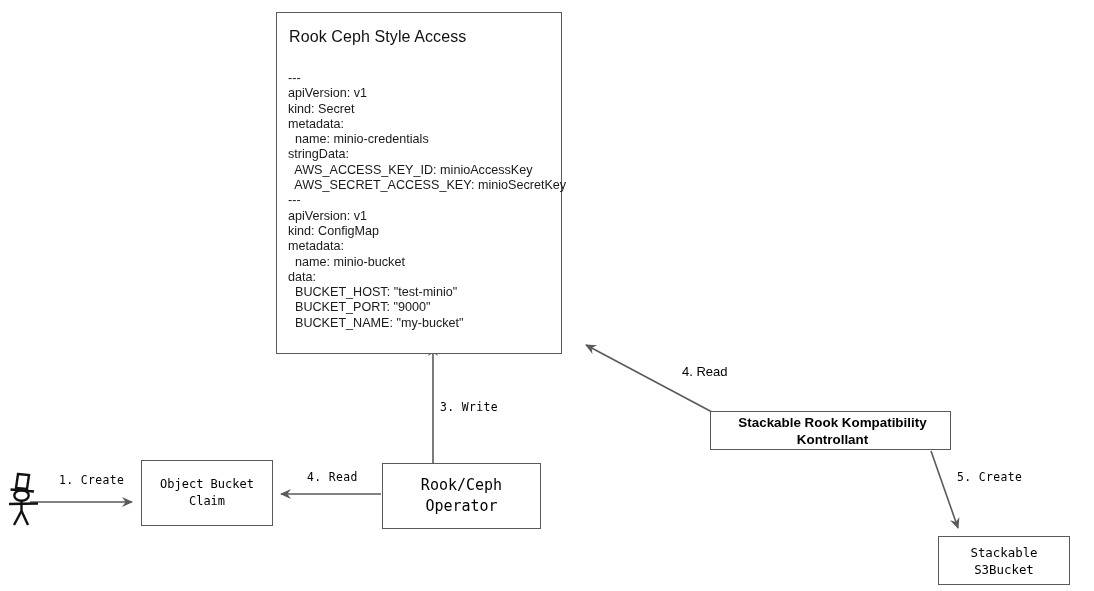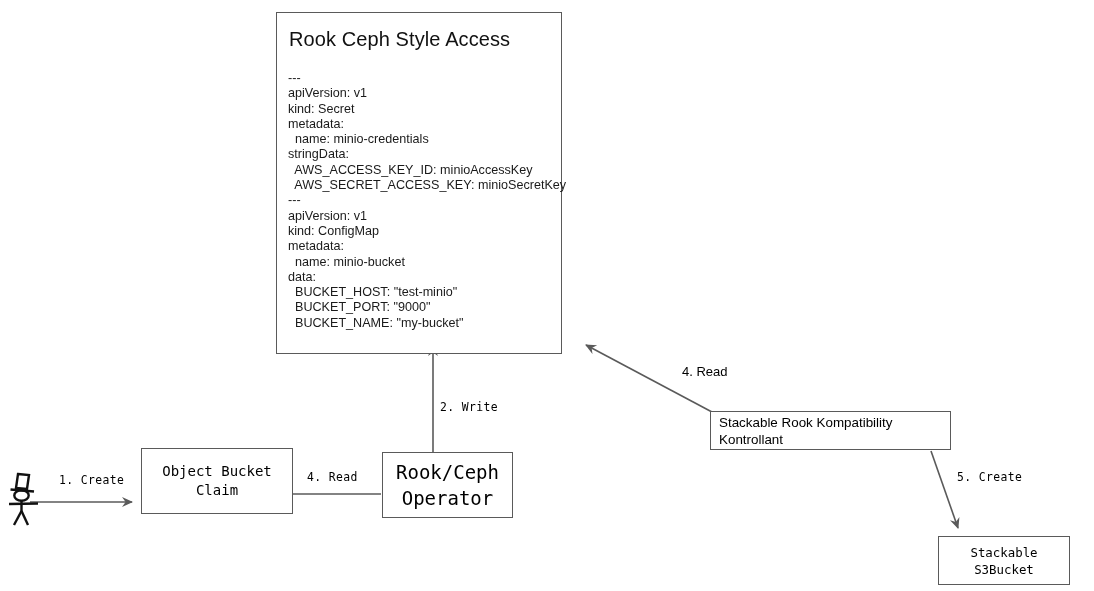--- a/index.html
+++ b/index.html
@@ -43,56 +43,57 @@
     transform: translateY(-50%);
     text-align: center;
     white-space: pre-line;
     color: #000000;
     line-height: 1.38;
   }
   .node-label-left {
     position: absolute;
     left: 8px; right: 4px; top: 50%;
     transform: translateY(-50%);
-    text-align: left;
+    text-align: center;
     color: #000000;
     line-height: 1.3;
+    font-weight: bold;
   }
 
   
   #yaml-card {
     left: 276px;
     top: 12px;
     width: 286px;
     height: 342px;
     border: 1.4px solid #5a5a5a;
   }
   #yaml-title {
     position: absolute;
     left: 12px;
     top: 15px;
-    font-size: 20px;
+    font-size: 16px;
     color: #111111;
     letter-spacing: 0.1px;
     white-space: nowrap;
   }
   #yaml-body {
     position: absolute;
     left: 11px;
     top: 58px;
     right: 2px;
     font-size: 12.6px;
     line-height: 15.3px;
     color: #1a1a1a;
     white-space: pre;
   }
 
   
-  #obc-node   { left: 141px; top: 448px; width: 152px; height: 66px; font-size: 14px; }
-  #op-node    { left: 382px; top: 452px; width: 131px; height: 66px; font-size: 19px; }
+  #obc-node   { left: 141px; top: 460px; width: 132px; height: 66px; font-size: 12px; }
+  #op-node    { left: 382px; top: 463px; width: 159px; height: 66px; font-size: 15px; }
   #srkk-node  { left: 710px; top: 411px; width: 241px; height: 39px; font-size: 13.4px; }
   #s3b-node   { left: 938px; top: 536px; width: 132px; height: 49px; font-size: 12.4px; }
 
   
   .edge-label {
     position: absolute;
     color: #000000;
     white-space: nowrap;
   }
   .edge-label.mono {
@@ -200,17 +201,17 @@
   <div class="node sans" id="srkk-node">
     <div class="node-label-left">Stackable Rook Kompatibility Kontrollant</div>
   </div>
 
   <div class="node mono" id="s3b-node">
     <div class="node-label-center">Stackable S3Bucket</div>
   </div>
 
   <div class="edge-label mono" id="lbl-create1">1. Create</div>
   <div class="edge-label mono" id="lbl-read2">4. Read</div>
-  <div class="edge-label mono" id="lbl-write3">2. Write</div>
+  <div class="edge-label mono" id="lbl-write3">3. Write</div>
   <div class="edge-label sans" id="lbl-read4">4. Read</div>
   <div class="edge-label mono" id="lbl-create5">5. Create</div>
 
 </div>
 
 </body></html>

